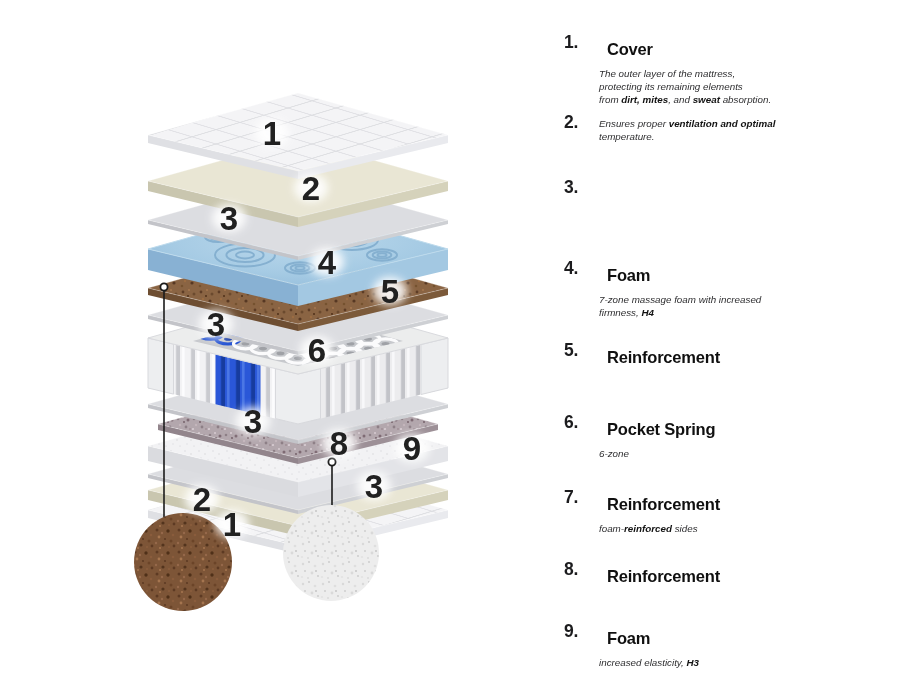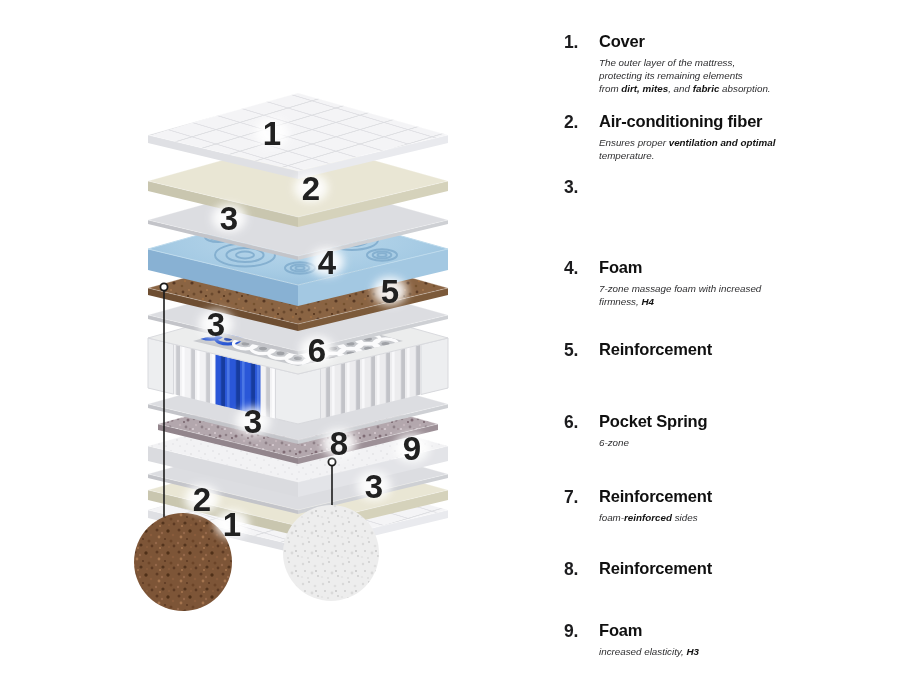--- a/index.html
+++ b/index.html
@@ -8,21 +8,21 @@
     font-family:"Liberation Sans",sans-serif;
   }
   #diagram-wrap{position:absolute;left:0;top:0;width:540px;height:675px;}
   #legend{position:absolute;left:556px;top:0;width:300px;height:675px;}
   .legend-item{position:absolute;display:flex;align-items:flex-start;}
   .legend-num{
     width:35px;flex:0 0 35px;font-weight:bold;font-size:17.5px;color:#1c1c1e;
     letter-spacing:-0.3px;
   }
   .legend-body h3{
-    margin:0;font-size:16.5px;font-weight:bold;color:#101010;letter-spacing:-0.2px;
+    margin:8px;font-size:16.5px;font-weight:bold;color:#101010;letter-spacing:-0.2px;
   }
   .legend-body p{
     margin:5px 0 0 0;font-size:9.8px;line-height:1.33;color:#2e2e30;
     white-space:pre-line;width:230px;font-style:italic;
   }
   .legend-body p b{font-weight:bold;color:#121212;}
   svg text.dnum{
     font-family:"Liberation Sans",sans-serif;font-weight:bold;font-size:33px;fill:#212121;
   }
 </style>
@@ -336,27 +336,26 @@
     </svg>
   </div>
 
   <div id="legend">
       <div class="legend-item" style="top: 32px; left: 8px;">
         <div class="legend-num">1.</div>
         <div class="legend-body">
           <h3>Cover</h3>
           <p><span>The outer layer of the mattress,
 protecting its remaining elements
-from </span><b>dirt, mites</b><span>, and </span><b>fabric</b><span> absorption.</span></p>
+from </span><b>dirt, mites</b><span>, and </span><b>sweat</b><span> absorption.</span></p>
         </div>
       </div>
       <div class="legend-item" style="top: 112px; left: 8px;">
         <div class="legend-num">2.</div>
         <div class="legend-body">
-          <h3>Air-conditioning fiber</h3>
           <p><span>Ensures proper </span><b>ventilation and optimal</b><span>
 temperature.</span></p>
         </div>
       </div>
       <div class="legend-item" style="top: 177px; left: 8px;">
         <div class="legend-num">3.</div>
       </div>
       <div class="legend-item" style="top: 258px; left: 8px;">
         <div class="legend-num">4.</div>
         <div class="legend-body">

